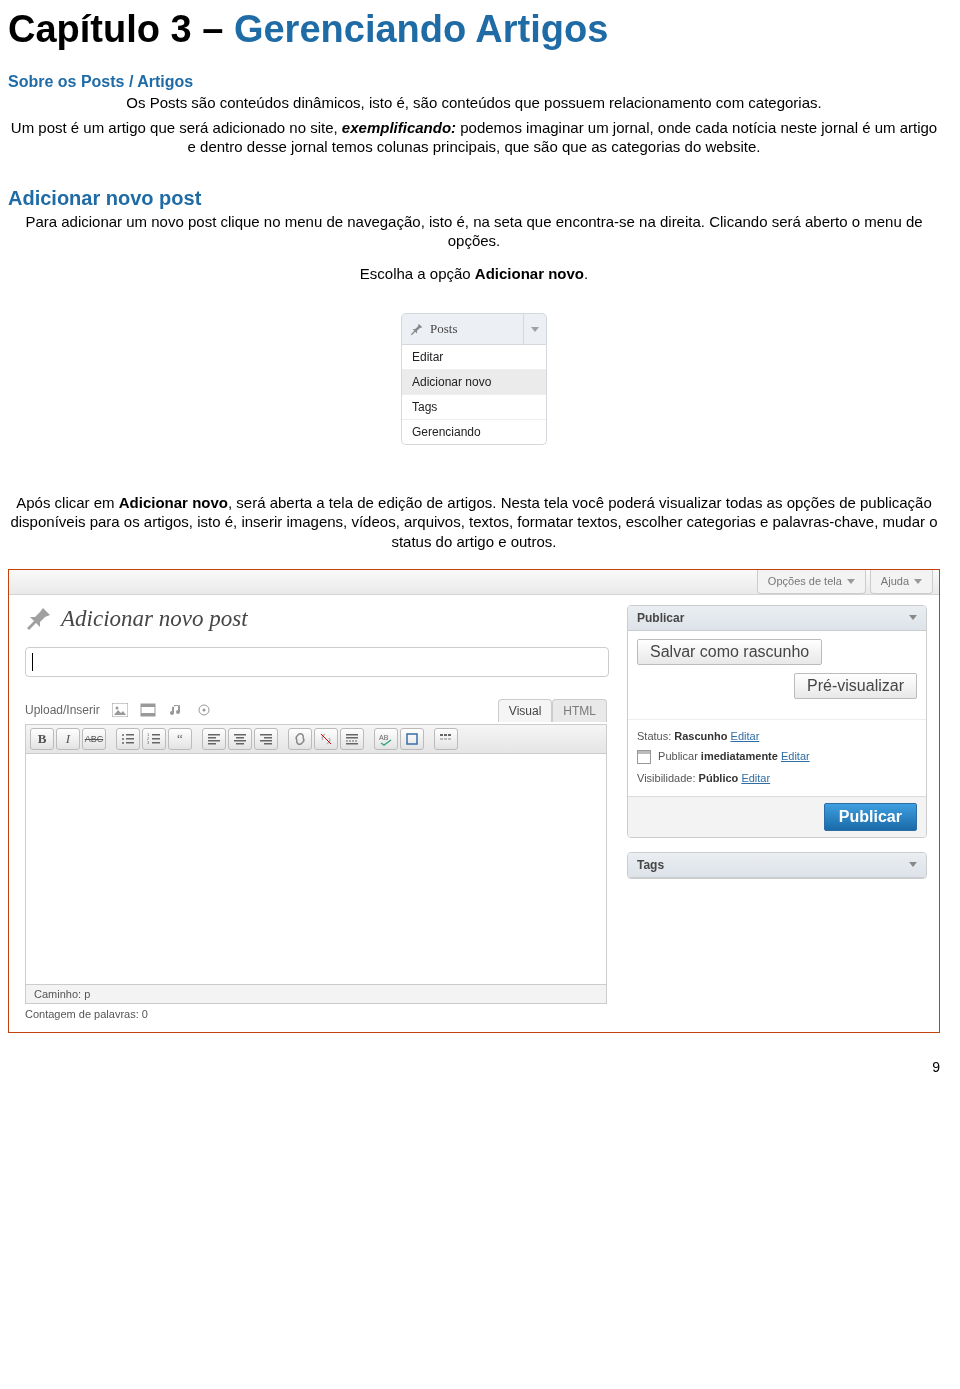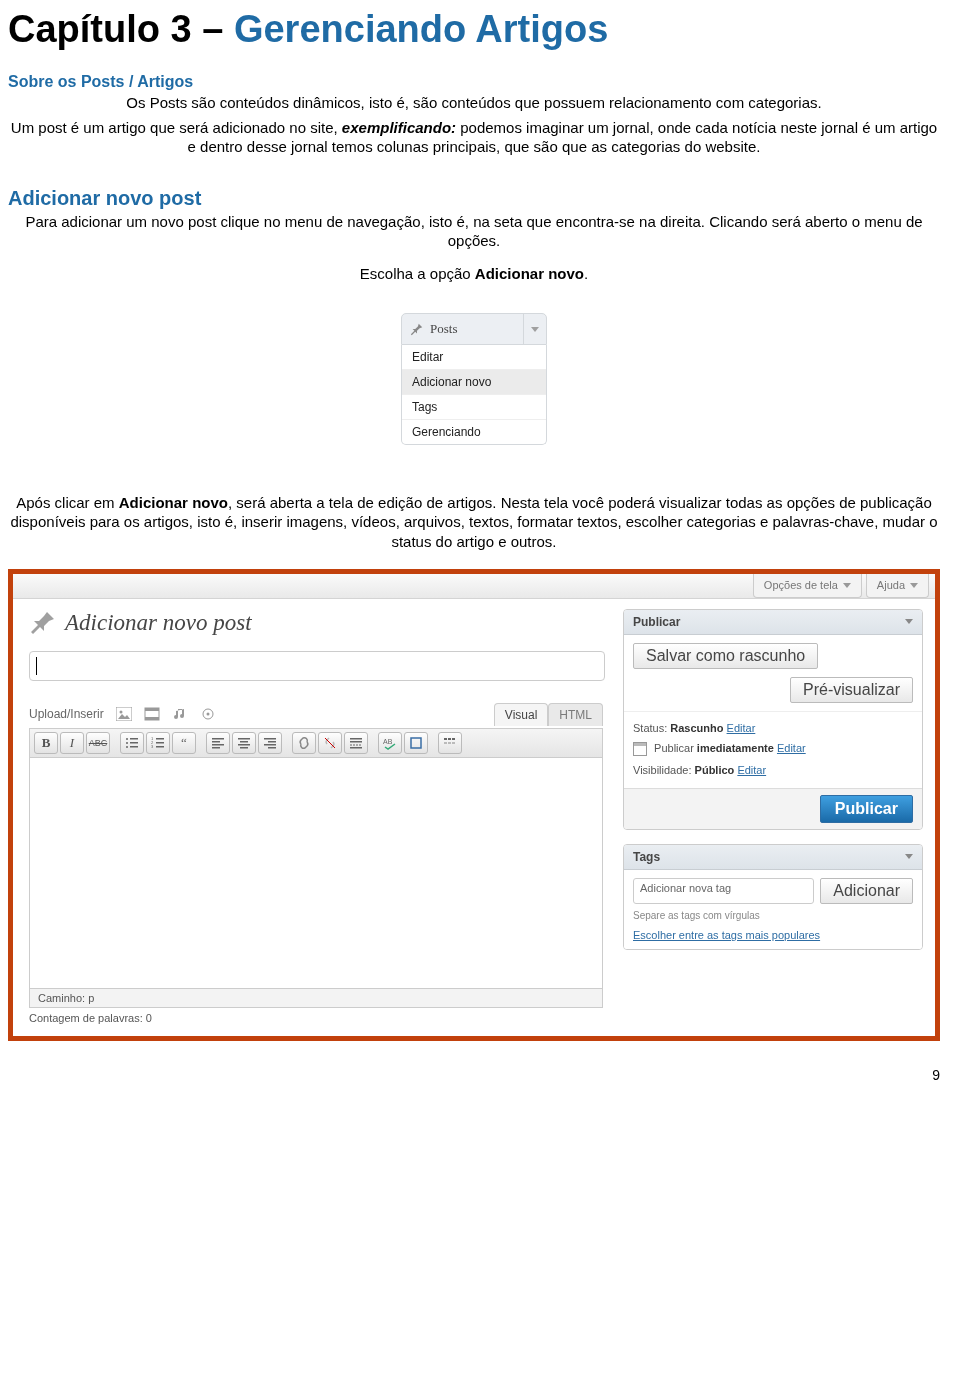--- a/index.html
+++ b/index.html
@@ -89,21 +89,21 @@
     padding: 5px 10px;
     font-size: 12px;
     color: #222;
     border-bottom: 1px solid #eee;
     font-family: "Lucida Grande", Verdana, sans-serif;
   }
   .menu-item:last-child { border-bottom: none; }
   .menu-item.active { background: #ebebeb; }
   
   .editor-shot {
-    border: 5px solid #c2410c;
+    border: 1px solid #c2410c;
     margin-top: 14px;
     font-family: "Lucida Grande", Verdana, Arial, sans-serif;
     font-size: 12px;
     color: #333;
   }
   .editor-topbar {
     height: 24px;
     background: linear-gradient(#fafafa,#e9e9e9);
     border-bottom: 1px solid #d4d4d4;
     display: flex;
@@ -505,21 +505,21 @@
       <div class="metabox">
         <div class="metabox-head">
           <span>Publicar</span>
           <span class="tri-down"></span>
         </div>
         <div class="metabox-body">
           <div class="pub-row">
             <span class="wp-btn">Salvar como rascunho</span>
             <span></span>
           </div>
-          <div class="pub-right" style="margin-bottom:8px;">
+          <div class="pub-right" style="margin-bottom:20px;">
             <span class="wp-btn">Pré-visualizar</span>
           </div>
           <div class="divider"></div>
           <div class="meta-line">
             <span>Status:</span>
             <span class="bold2">Rascunho</span>
             <span class="link">Editar</span>
           </div>
           <div class="meta-line">
             <span class="cal-icon"></span>
@@ -535,27 +535,19 @@
         <div class="pub-footer">
           <span class="wp-btn primary">Publicar</span>
         </div>
       </div>
 
       <div class="metabox">
         <div class="metabox-head">
           <span>Tags</span>
           <span class="tri-down"></span>
         </div>
-        <div class="metabox-body">
-          <div class="tag-input-row">
-            <div class="tag-input">Adicionar nova tag</div>
-            <span class="wp-btn">Adicionar</span>
-          </div>
-          <div class="help-text">Separe as tags com vírgulas</div>
-          <div class="link-small">Escolher entre as tags mais populares</div>
-        </div>
       </div>
 
     </div>
   </div>
 </div>
 
 <div class="page-num">9</div>
 
 </body></html>

